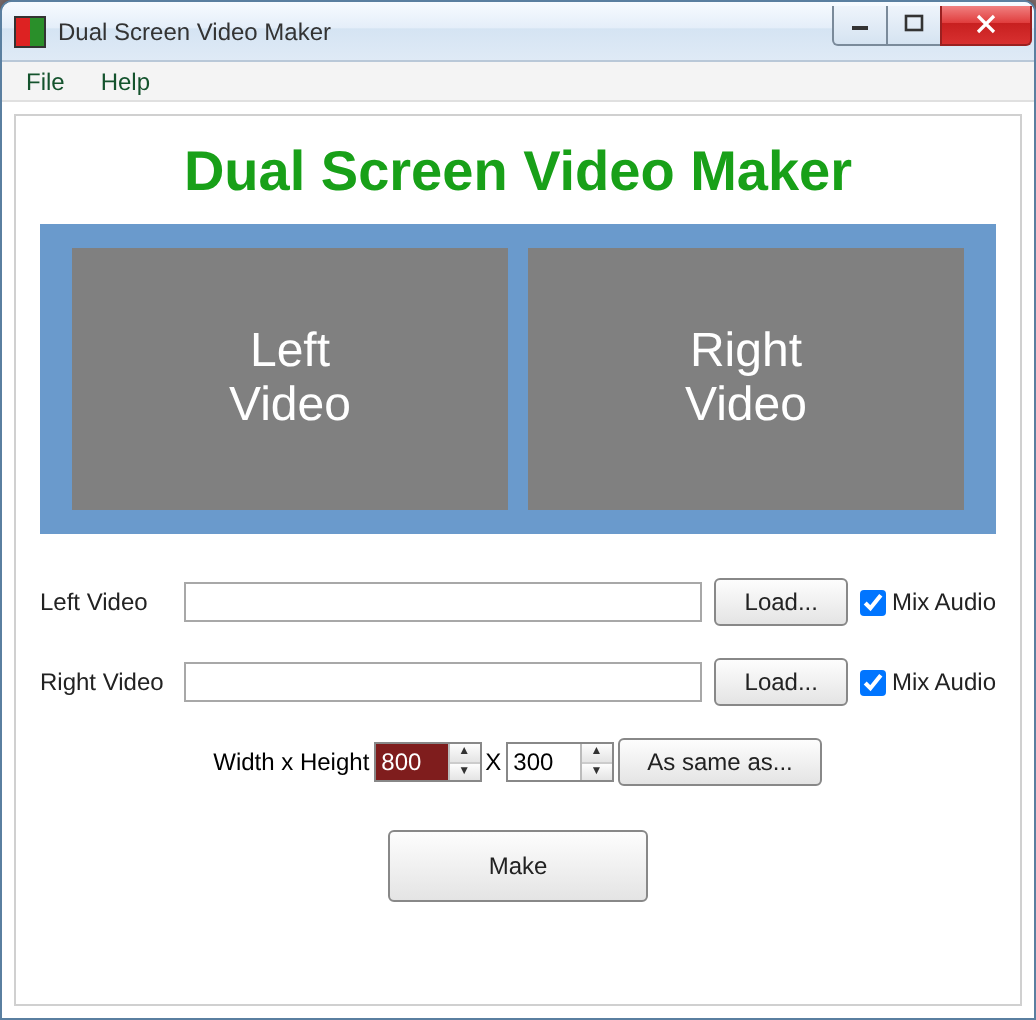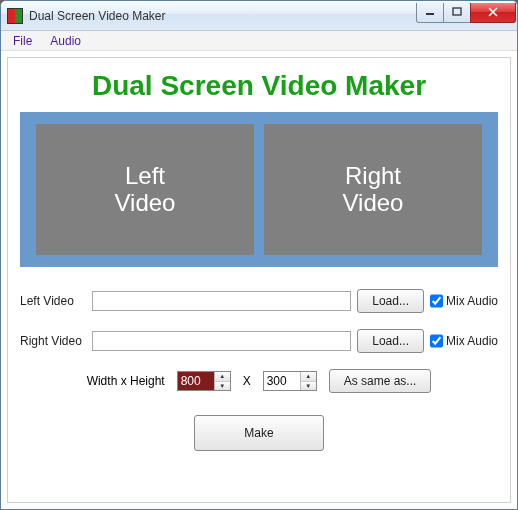--- a/index.html
+++ b/index.html
@@ -84,21 +84,21 @@
     background: #f4f4f4;
     border-bottom: 1px solid #e0e0e0;
     display: flex;
     align-items: center;
     padding: 0 4px;
     gap: 2px;
   }
   .menu-item {
     padding: 2px 8px;
     font-size: 12px;
-    color: #4c1d95;
+    color: #14532d;
   }
   .content {
     flex: 1;
     border: 1px solid #d0d0d0;
     margin: 6px;
     background: #fff;
     position: relative;
     padding: 6px 12px 12px 12px;
   }
   .heading {
@@ -160,30 +160,31 @@
     border-radius: 3px;
     font-size: 12px;
     color: #222;
     display: inline-flex;
     align-items: center;
     justify-content: center;
     min-width: 62px;
   }
   .chk {
     display: flex;
+    align-items: center;
     gap: 3px;
     font-size: 12px;
     color: #222;
   }
   .chk input { margin: 0; }
   .dim-row {
     display: flex;
     align-items: center;
     justify-content: center;
-    gap: 12px;
+    gap: 2px;
     margin-top: 10px;
     margin-bottom: 22px;
   }
   .spinner {
     display: inline-flex;
     border: 1px solid #888;
     height: 20px;
   }
   .spinner input {
     width: 36px;
@@ -243,21 +244,21 @@
       <div class="win-btn close">
         <svg viewBox="0 0 12 10">
             <path d="M2 1 L10 9 M10 1 L2 9" stroke="#fff" stroke-width="1.6"></path>
           </svg>
       </div>
     </div>
   </div>
 
   <div class="menubar">
     <div class="menu-item">File</div>
-    <div class="menu-item">Audio</div>
+    <div class="menu-item">Help</div>
   </div>
 
   <div class="content">
 
     <div class="heading">Dual Screen Video Maker</div>
 
     <div class="preview">
       <div class="vbox">
         <div class="vbox-label">Left
 Video</div>

